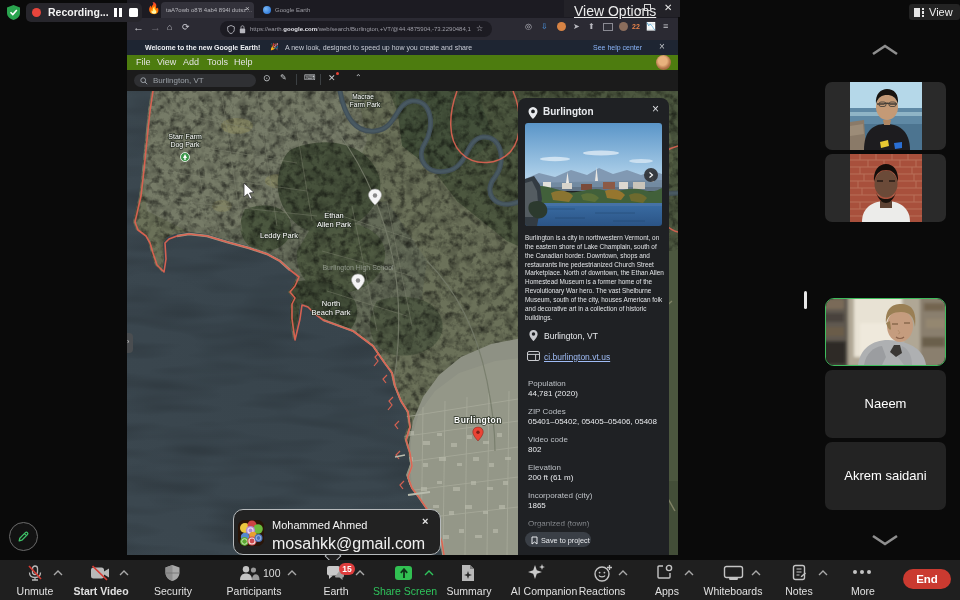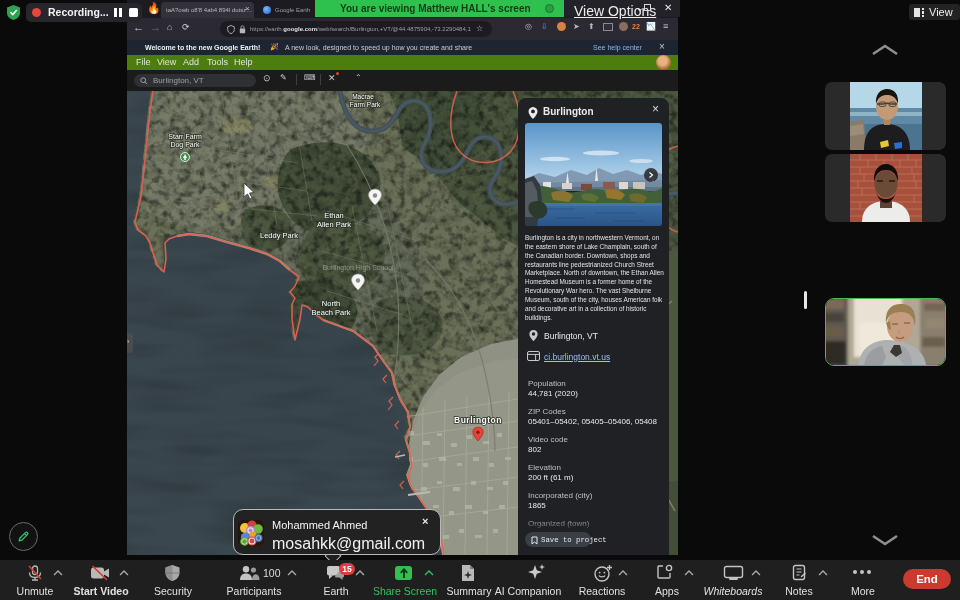--- a/index.html
+++ b/index.html
@@ -378,45 +378,41 @@
         <div style="color:#bdc1c6;">Elevation</div>
         <div style="color:#e8eaed;">200 ft (61 m)</div>
         <div style="height:9px;"></div>
         <div style="color:#bdc1c6;">Incorporated (city)</div>
         <div style="color:#e8eaed;">1865</div>
         <div style="height:9px;"></div>
         <div style="color:#bdc1c6;">Organized (town)</div>
       </div>
 
       <div class="abs" style="left:0px; top:420px; width:151px; height:37px; background:linear-gradient(180deg, rgba(31,33,36,0) 0%, #1f2124 40%);"></div>
-      <div class="abs" style="left:7px; top:434px; width:66px; height:15px; background:#3a3f46; border-radius:8px; white-space:nowrap;font-family:Liberation Mono, monospace;">
+      <div class="abs" style="left:7px; top:434px; width:66px; height:15px; background:#3a3f46; border-radius:8px; white-space:nowrap;">
         <svg class="abs" style="left:6px; top:3.5px;" width="7" height="9" viewBox="0 0 7 9">
           <path d="M1 1 H6 V8 L3.5 6 L1 8 Z" fill="none" stroke="#e8eaed" stroke-width="1"></path>
         </svg>
         <span class="abs" style="left:16px; top:3.5px; font-size:7.3px; color:#e8eaed;">Save to project</span>
       </div>
     </div>
   </div>
 
   <svg class="abs" style="left:5px; top:4px;" width="17" height="17" viewBox="0 0 17 17">
     <path d="M8.5 1 L15 3.5 V9 C15 12.5 12 15 8.5 16 C5 15 2 12.5 2 9 V3.5 Z" fill="#2aa44f"></path>
     <path d="M5.5 8.3 L7.8 10.6 L11.8 6" stroke="#fff" stroke-width="1.6" fill="none"></path>
   </svg>
   <div class="abs" style="left:26px; top:3px; width:116px; height:19px; background:#27262c; border-radius:5px;text-align:center;">
     <span class="abs" style="left:6px; top:5px; width:9px; height:9px; border-radius:50%; background:#e8453c;"></span>
     <span class="abs" style="left:22px; top:3px; font-size:10.5px; font-weight:bold; color:#f2f2f2;">Recording...</span>
     <span class="abs" style="left:88px; top:5px; width:3px; height:9px; background:#fff;"></span>
     <span class="abs" style="left:93px; top:5px; width:3px; height:9px; background:#fff;"></span>
     <span class="abs" style="left:103px; top:5px; width:9px; height:9px; background:#fff; border-radius:1.5px;"></span>
   </div>
 
-  <div class="abs" style="left:315px; top:0; width:249px; height:17px; background:#2fc14e;">
-    <span class="abs" style="left:25px; top:2.5px; font-size:10px; font-weight:bold; color:#143a16;">You are viewing Matthew HALL's screen</span>
-    <span class="abs" style="left:230px; top:3.5px; width:9px; height:9px; border:1.2px solid #23703a; border-radius:50%; background:rgba(20,60,25,0.25);"></span>
-  </div>
   <div class="abs" style="left:564px; top:0; width:116px; height:17px; background:#232228;">
     <span class="abs" style="left:10px; top:2.5px; font-size:14px; color:#ececec;text-decoration:underline;">View Options</span>
     <span class="abs" style="left:72px; top:2.5px; font-size:9px; color:#ececec;">⌄</span>
     <span class="abs" style="left:80px; top:4px; width:7px; height:7px; border:1px solid #d7d7d7;"></span>
     <span class="abs" style="left:100px; top:1.5px; font-size:10px; color:#e8e8e8;">✕</span>
   </div>
 
   <div class="abs" style="left:909px; top:4px; width:51px; height:16px; background:#232323; border-radius:3px;">
     <span class="abs" style="left:5px; top:3.5px; width:6px; height:9px; background:#e6e6e6;"></span>
     <span class="abs" style="left:12.5px; top:3.5px; width:2.5px; height:2.5px; background:#e6e6e6;"></span>
@@ -512,20 +508,22 @@
       <path d="M88,68 C88,58 84,52 78,49 L74,60 L80,68 Z" fill="#a2a4a7"></path>
       <path d="M70,48 L76,48 L78,56 L72,60 L66,55 Z" fill="#3a3734"></path>
       <ellipse cx="76" cy="29" rx="13" ry="16" fill="#c59c7e"></ellipse>
       <path d="M62,26 C61,12 68,7 77,7 C87,7 93,13 91,30 C90,20 86,15 77,15 C69,15 64,18 62,26 Z" fill="#9a7f54"></path>
       <path d="M62,26 C64,32 66,34 67,32 L66,24 Z" fill="#9a7f54"></path>
       <path d="M68,27 H74 M80,26 H86" stroke="#8a6a4e" stroke-width="1.3"></path>
       <path d="M72,40 C74,42 78,42 80,40" stroke="#8a624a" stroke-width="1.2" fill="none"></path>
       <path d="M74,33 L76,36 L74,37" stroke="#b08a68" stroke-width="0.8" fill="none"></path>
     </svg>
   </div>
+  <div class="abs" style="left:825px; top:370px; width:121px; height:68px; background:#232323; border-radius:7px; color:#fff; font-size:13px; text-align:center; line-height:68px;">Naeem</div>
+  <div class="abs" style="left:825px; top:442px; width:121px; height:68px; background:#232323; border-radius:7px; color:#fff; font-size:13px; text-align:center; line-height:68px;">Akrem saidani</div>
   <svg class="abs" style="left:871px; top:534px;" width="28" height="12" viewBox="0 0 28 12">
     <path d="M2 2 L14 10 L26 2" stroke="#8f8f8f" stroke-width="2.6" fill="none"></path>
   </svg>
   <div class="abs" style="left:804px; top:291px; width:3px; height:18px; background:#e8e8e8; border-radius:2px;"></div>
 
   <div class="abs" style="left:327px; top:550px; width:12px; height:12px; background:#1f1f1f; border:1.4px solid #b5b9bb; transform:rotate(45deg);"></div>
   <div class="abs" id="namecard" style="left:233px; top:509px; width:208px; height:46px; background:#222222; border:1.4px solid #b5b9bb; border-radius:10px;">
     <div class="abs" id="avatar" style="left:4px; top:10px; width:26px; height:26px; border-radius:7px; overflow:hidden; background:#241208;">
       <svg width="26" height="26" viewBox="0 0 26 26">
         <rect width="26" height="26" fill="#2a1508"></rect>
@@ -621,21 +619,21 @@
       <path d="M2 1 H10 L14 5 V17 H2 Z" fill="#b9b9b9"></path>
       <path d="M10 1 L14 5 H10 Z" fill="#7d7d7d"></path>
       <path d="M8 7 L9 10 L12 11 L9 12 L8 15 L7 12 L4 11 L7 10 Z" fill="#2b2b2b"></path>
     </svg>
     <span class="abs lbl" style="left:433px; top:25px; width:72px;">Summary</span>
 
     <svg class="abs" style="left:527px; top:3px;" width="20" height="19" viewBox="0 0 20 19">
       <path d="M8 2 L9.8 7.2 L15 9 L9.8 10.8 L8 16 L6.2 10.8 L1 9 L6.2 7.2 Z" fill="#c9c9c9"></path>
       <path d="M15 1 L15.8 3.2 L18 4 L15.8 4.8 L15 7 L14.2 4.8 L12 4 L14.2 3.2 Z" fill="#c9c9c9"></path>
     </svg>
-    <span class="abs lbl" style="left:492px; top:25px; width:72px;">AI Companion</span>
+    <span class="abs lbl" style="left:508px; top:25px; width:72px;">AI Companion</span>
 
     <svg class="abs" style="left:594px; top:4px;" width="19" height="18" viewBox="0 0 19 18">
       <circle cx="8" cy="10" r="7" fill="none" stroke="#c4c4c4" stroke-width="1.4"></circle>
       <circle cx="5.6" cy="8.6" r="0.9" fill="#c4c4c4"></circle>
       <circle cx="10.4" cy="8.6" r="0.9" fill="#c4c4c4"></circle>
       <path d="M5 11.5 C5.7 13.2 10.3 13.2 11 11.5" stroke="#c4c4c4" stroke-width="1.2" fill="none"></path>
       <path d="M15.5 1 V6 M13 3.5 H18" stroke="#c4c4c4" stroke-width="1.3"></path>
     </svg>
     <span class="abs lbl" style="left:566px; top:25px; width:72px;">Reactions</span>
     <svg class="abs crt" style="left:618px; top:9px;">
@@ -648,21 +646,21 @@
     </svg>
     <span class="abs lbl" style="left:631px; top:25px; width:72px;">Apps</span>
     <svg class="abs crt" style="left:684px; top:9px;">
         <use href="#caret"></use>
       </svg>
 
     <svg class="abs" style="left:723px; top:5px;" width="21" height="16" viewBox="0 0 21 16">
       <rect x="1.5" y="1.5" width="18" height="11" rx="2" fill="none" stroke="#c4c4c4" stroke-width="1.4"></rect>
       <rect x="6" y="12.5" width="9" height="2.6" rx="1.3" fill="#c4c4c4"></rect>
     </svg>
-    <span class="abs lbl" style="left:697px; top:25px; width:72px;font-style:italic;">Whiteboards</span>
+    <span class="abs lbl" style="left:697px; top:25px; width:72px;">Whiteboards</span>
     <svg class="abs crt" style="left:751px; top:9px;">
         <use href="#caret"></use>
       </svg>
 
     <svg class="abs" style="left:791px; top:4px;" width="16" height="18" viewBox="0 0 16 18">
       <rect x="2.5" y="1.5" width="11" height="14" rx="2" fill="none" stroke="#c4c4c4" stroke-width="1.4"></rect>
       <path d="M5.5 5 H10.5 M5.5 8 H10.5 M5.5 11 H8.5" stroke="#c4c4c4" stroke-width="1.1"></path>
       <path d="M10 12 L14 8.5 L15 9.5 L11 13 L9.7 13.3 Z" fill="#c4c4c4"></path>
     </svg>
     <span class="abs lbl" style="left:763px; top:25px; width:72px;">Notes</span>

